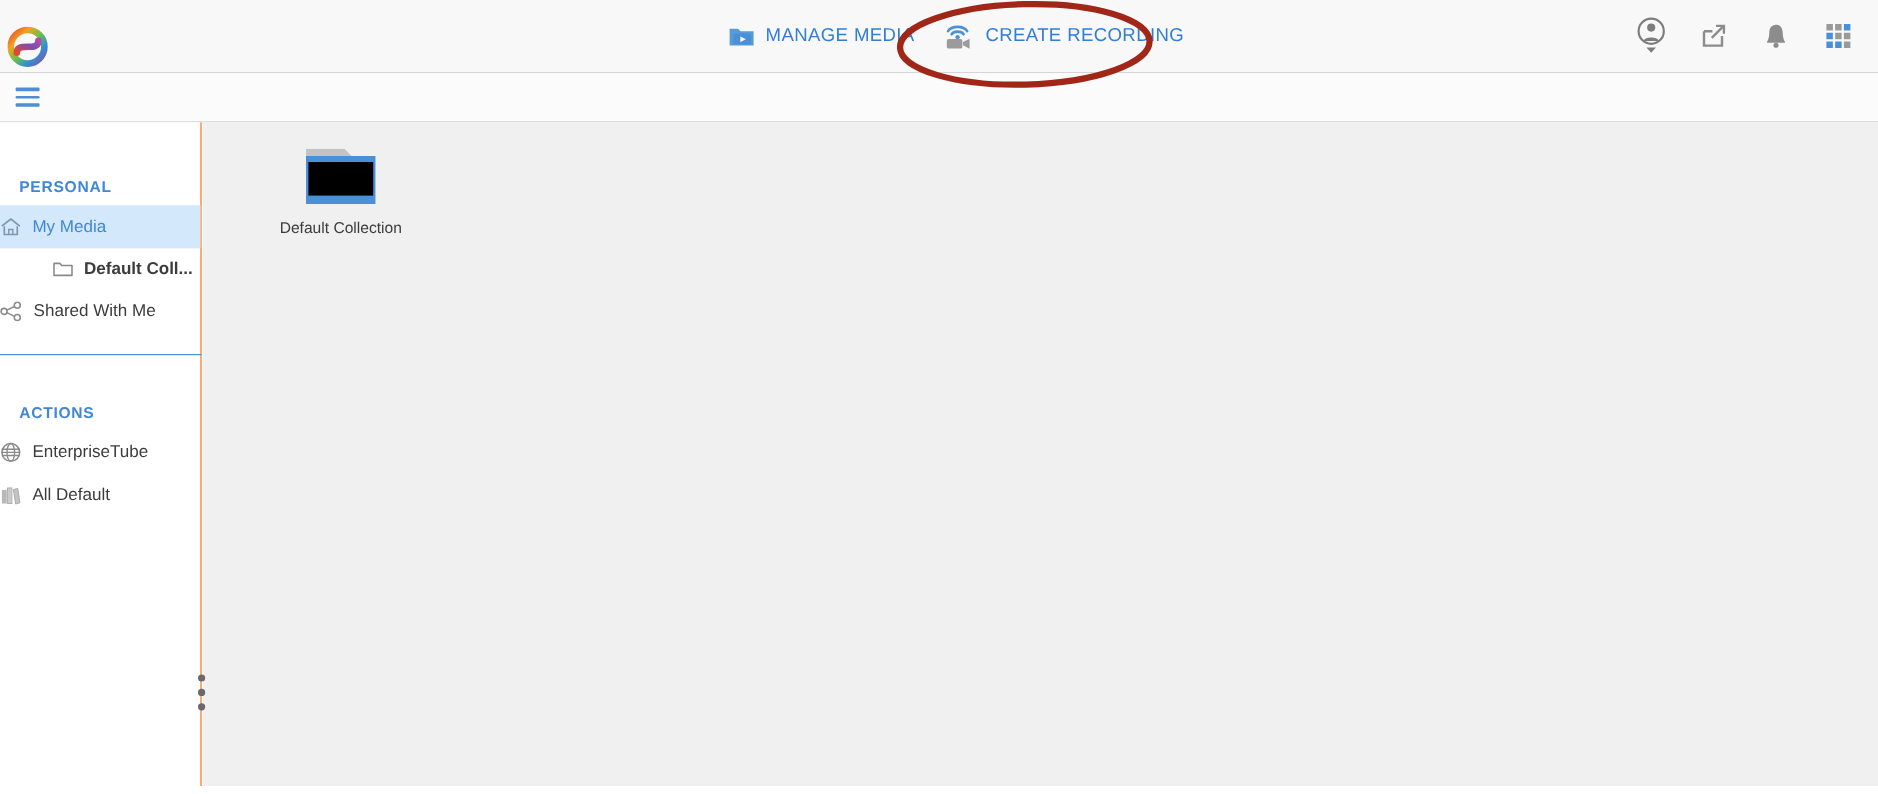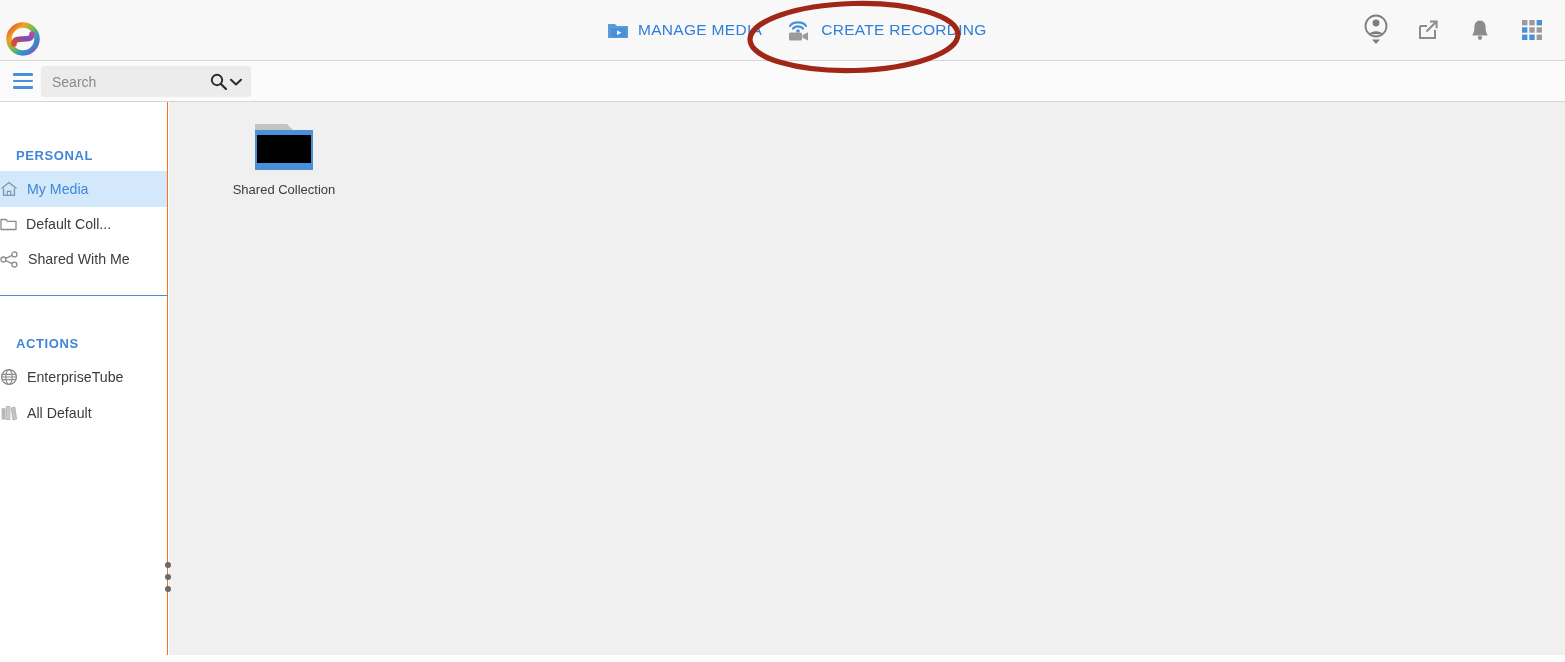--- a/index.html
+++ b/index.html
@@ -94,22 +94,22 @@
   .sb-heading.shared { margin-top: 40px; }
   .sb-item {
     display: flex; align-items: center; gap: 9px;
     height: 36px; cursor: pointer;
     font-size: 14.2px; color: #3c3c3c;
   }
   .sb-item.active { background: #d3e8fb; color: #3f87d8; }
   .sb-item.linkblue { color: #3f87d8; }
   .sb-sub {
     display: flex; align-items: center; gap: 9px;
-    height: 34px; cursor: pointer;
-    font-size: 14.2px; color: #3c3c3c;
+    height: 34px; padding-left: 44px; cursor: pointer;
+    font-size: 14.2px; color: #3c3c3c; font-weight: bold;
   }
   .sb-divider {
     height: 1px; background: #4a90d9; margin-top: 18px; width: 168px;
   }
   .drag-handle {
     position: absolute; left: 163px; top: 562px; width: 10px; height: 30px;
     display: flex; flex-direction: column; justify-content: space-between;
     align-items: center; cursor: col-resize; z-index: 6;
   }
   .drag-handle span {
@@ -306,36 +306,20 @@
       </span>
       <span class="lbl">SORT</span>
       <span style="margin-left:-9px;">
         <svg width="11" height="7" viewBox="0 0 11 7">
             <path d="M0.5 1 L5.5 6 L10.5 1 Z" fill="#4a4a4a"></path>
           </svg>
       </span>
     </div>
   </div>
 
-  <div class="search-box">
-    <input class="search-input" type="text" placeholder="Search" style="">
-    <span class="search-icons">
-      <span>
-        <svg width="17" height="17" viewBox="0 0 17 17">
-          <circle cx="7" cy="7" r="5.2" fill="none" stroke="#2b2b2b" stroke-width="1.9"></circle>
-          <path d="M11 11 L16 16" stroke="#2b2b2b" stroke-width="2.2" stroke-linecap="round"></path>
-        </svg>
-      </span>
-      <span>
-        <svg width="12" height="8" viewBox="0 0 12 8">
-          <path d="M1 1.8 L6 6.4 L11 1.8" fill="none" stroke="#2b2b2b" stroke-width="2" stroke-linecap="round" stroke-linejoin="round"></path>
-        </svg>
-      </span>
-    </span>
-  </div>
 
   <div class="sidebar">
 
     <div class="sb-heading">PERSONAL</div>
 
     <div class="sb-item active">
       <span>
         <svg width="18" height="16" viewBox="0 0 18 16">
           <path d="M1.5 7.5 L9 1.5 L16.5 7.5" fill="none" stroke="#7d97ad" stroke-width="1.4" stroke-linejoin="round"></path>
           <path d="M3.6 7.6 L3.6 14.4 L14.4 14.4 L14.4 7.6" fill="none" stroke="#7d97ad" stroke-width="1.4"></path>
@@ -403,21 +387,21 @@
   <div class="content">
 
     <div class="folder-card">
       <div class="folder-icon">
         <svg width="58" height="46" viewBox="0 0 58 46">
           <path d="M0 0 L32 0 L38 6 L58 6 L58 46 L0 46 Z" fill="#c3c3c3"></path>
           <rect x="0" y="6" width="58" height="40" fill="#4a90d9"></rect>
           <rect x="2" y="11" width="54" height="28" fill="#000000"></rect>
         </svg>
       </div>
-      <div class="folder-label">Shared Collection</div>
+      <div class="folder-label">Default Collection</div>
     </div>
   </div>
 
   <div class="annotation">
     <svg width="228" height="82" viewBox="0 0 228 82">
       <ellipse cx="110" cy="39" rx="104" ry="33.5" fill="none" stroke="#a02718" stroke-width="5.2" transform="rotate(-1.5 110 39)"></ellipse>
     </svg>
   </div>
 
 </div>

